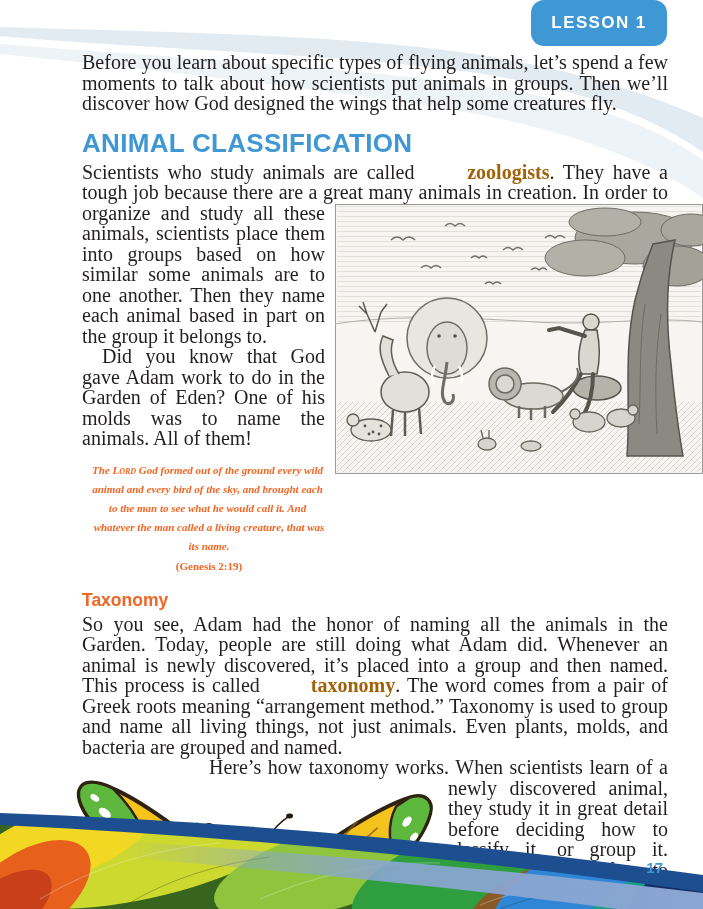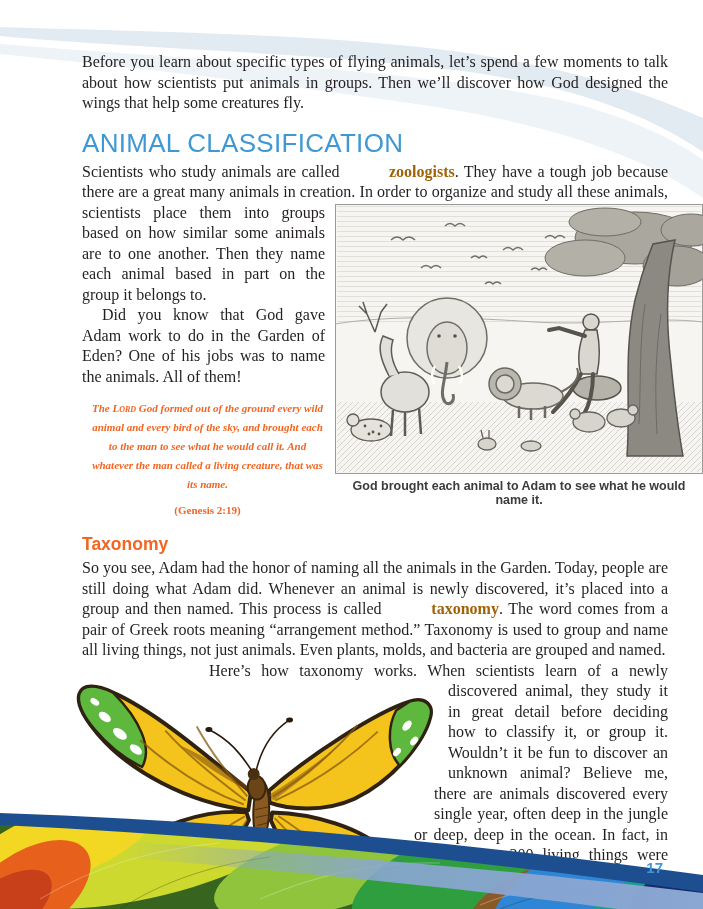--- a/index.html
+++ b/index.html
@@ -18,24 +18,24 @@
   }
   .pagenum {
     position:absolute; right:40px; bottom:33px; z-index:4;
     font-family:"Liberation Sans", sans-serif; font-weight:bold;
     font-size:15px; color:#3f98d4;
   }
   .content {
     position:absolute; top:0; left:0; width:703px; height:909px; z-index:2;
     box-sizing:border-box; padding:52px 35px 0 82px;
   }
-  p { margin:0; font-size:16px; line-height:20.5px; text-align:justify; }
+  p { margin:0; font-size:20px; line-height:20.5px; text-align:justify; }
   .intro { margin-bottom:15px; }
   .section-title {
-    font-family:"Liberation Sans", sans-serif; font-weight:normal;
+    font-family:"Liberation Sans", sans-serif; font-weight:bold;
     font-size:26px; line-height:28px; letter-spacing:0.3px; color:#3f98d4;
     margin:0 0 5px 0;
   }
   .keyword { color:#a16207; font-weight:bold;margin-left:44px; }
   .em { }
   .indent { text-indent:20px; }
 
   figure.engraving {
     float:right; width:368px; height:334px;
     margin:0 -35px 6px 10px; padding:0;
@@ -45,21 +45,21 @@
   figcaption {
     font-family:"Liberation Sans", sans-serif; font-size:12.5px;
     font-weight:600; color:#3c3c3c; text-align:center; margin-top:5px;
   }
 
   .quote {
     width:238px; margin:12px 0 10px 8px; text-align:center;
     color:#f26522; font-weight:bold; font-style:italic;
     font-size:11px; line-height:19px;
   }
-  .quote .ref { font-style:normal; margin-top:7px; }
+  .quote .ref { font-style:normal; margin-top:1px; }
   .smallcaps { font-variant:small-caps; }
 
   .tax-title {
     font-family:"Liberation Sans", sans-serif; font-weight:bold;
     font-size:17.5px; color:#f26522; margin:14px 0 3px 0;
   }
 
   .butterfly-float {
     float:left; width:380px; height:292px; margin-left:-14px;
     shape-outside: polygon(0px 0px,107px 0px,107px 36px,369px 36px,
@@ -71,20 +71,23 @@
 </head>
 <body>
 
 <div class="page">
 
   <svg class="swoosh" width="703" height="220" viewBox="0 0 703 220">
     <path d="M0,36 C150,50 320,52 470,72 C580,88 650,116 703,152 L703,118 C640,90 560,66 460,52 C330,34 160,32 0,27 Z" fill="#e2eaf2"></path>
     <path d="M0,44 C200,60 420,70 560,100 C620,114 670,136 703,160 L703,198 C650,160 560,126 430,106 C280,84 120,66 0,54 Z" fill="#eef3f8"></path>
   </svg>
 
+  <div class="badge">
+    <span>LESSON 1</span>
+  </div>
 
   <div class="content">
 
     <p class="intro"><span>Before you learn about specific types of flying animals, let’s spend a few moments to talk about how scientists put animals in groups. Then we’ll discover how God designed the wings that help some creatures fly.</span></p>
 
     <h2 class="section-title"><span>ANIMAL CLASSIFICATION</span></h2>
 
     <figure class="engraving">
       <svg class="eng-img" width="368" height="270" viewBox="0 0 368 270">
         <defs>
@@ -168,26 +171,25 @@
         <g stroke="#64635b" stroke-width="1.3" fill="#d6d4cc">
           <ellipse cx="254" cy="218" rx="16" ry="10"></ellipse>
             <circle cx="240" cy="210" r="5"></circle>
           <ellipse cx="286" cy="214" rx="14" ry="9"></ellipse>
             <circle cx="298" cy="206" r="5"></circle>
           <ellipse cx="152" cy="240" rx="9" ry="6"></ellipse>
             <path d="M148,234 L146,226 M154,234 L154,226" fill="none"></path>
           <ellipse cx="196" cy="242" rx="10" ry="5"></ellipse>
         </g>
       </svg>
-      <figcaption><span>God brought each animal to Adam to see what he would name it.</span></figcaption>
     </figure>
 
     <p><span>Scientists who study animals are called </span><span class="keyword">zoologists</span><span>. They have a tough job because there are a </span><span class="em">great many</span><span> animals in creation. In order to organize and study all these animals, scientists place them into groups based on how similar some animals are to one another. Then they name each animal based in part on the group it belongs to.</span></p>
 
-    <p class="indent"><span>Did you know that God gave Adam work to do in the Garden of Eden? One of his jobs was to name the animals. All of them!</span></p>
+    <p class="indent"><span>Did you know that God gave Adam work to do in the Garden of Eden? One of his molds was to name the animals. All of them!</span></p>
 
     <div class="quote">
       <span>The </span><span class="smallcaps">Lord</span><span> God formed out of the ground every wild animal and every bird of the sky, and brought each to the man to see what he would call it. And whatever the man called a living creature, that was its name.</span>
       <div class="ref">(Genesis 2:19)</div>
     </div>
 
     <h3 class="tax-title"><span>Taxonomy</span></h3>
 
     <p><span>So you see, Adam had the honor of naming all the animals in the Garden. Today, people are still doing what Adam did. Whenever an animal is newly discovered, it’s placed into a group and then named. This process is called </span><span class="keyword">taxonomy</span><span>. The word comes from a pair of Greek roots meaning “arrangement method.” Taxonomy is used to group and name all living things, not just animals. Even plants, molds, and bacteria are grouped and named.</span></p>
 

